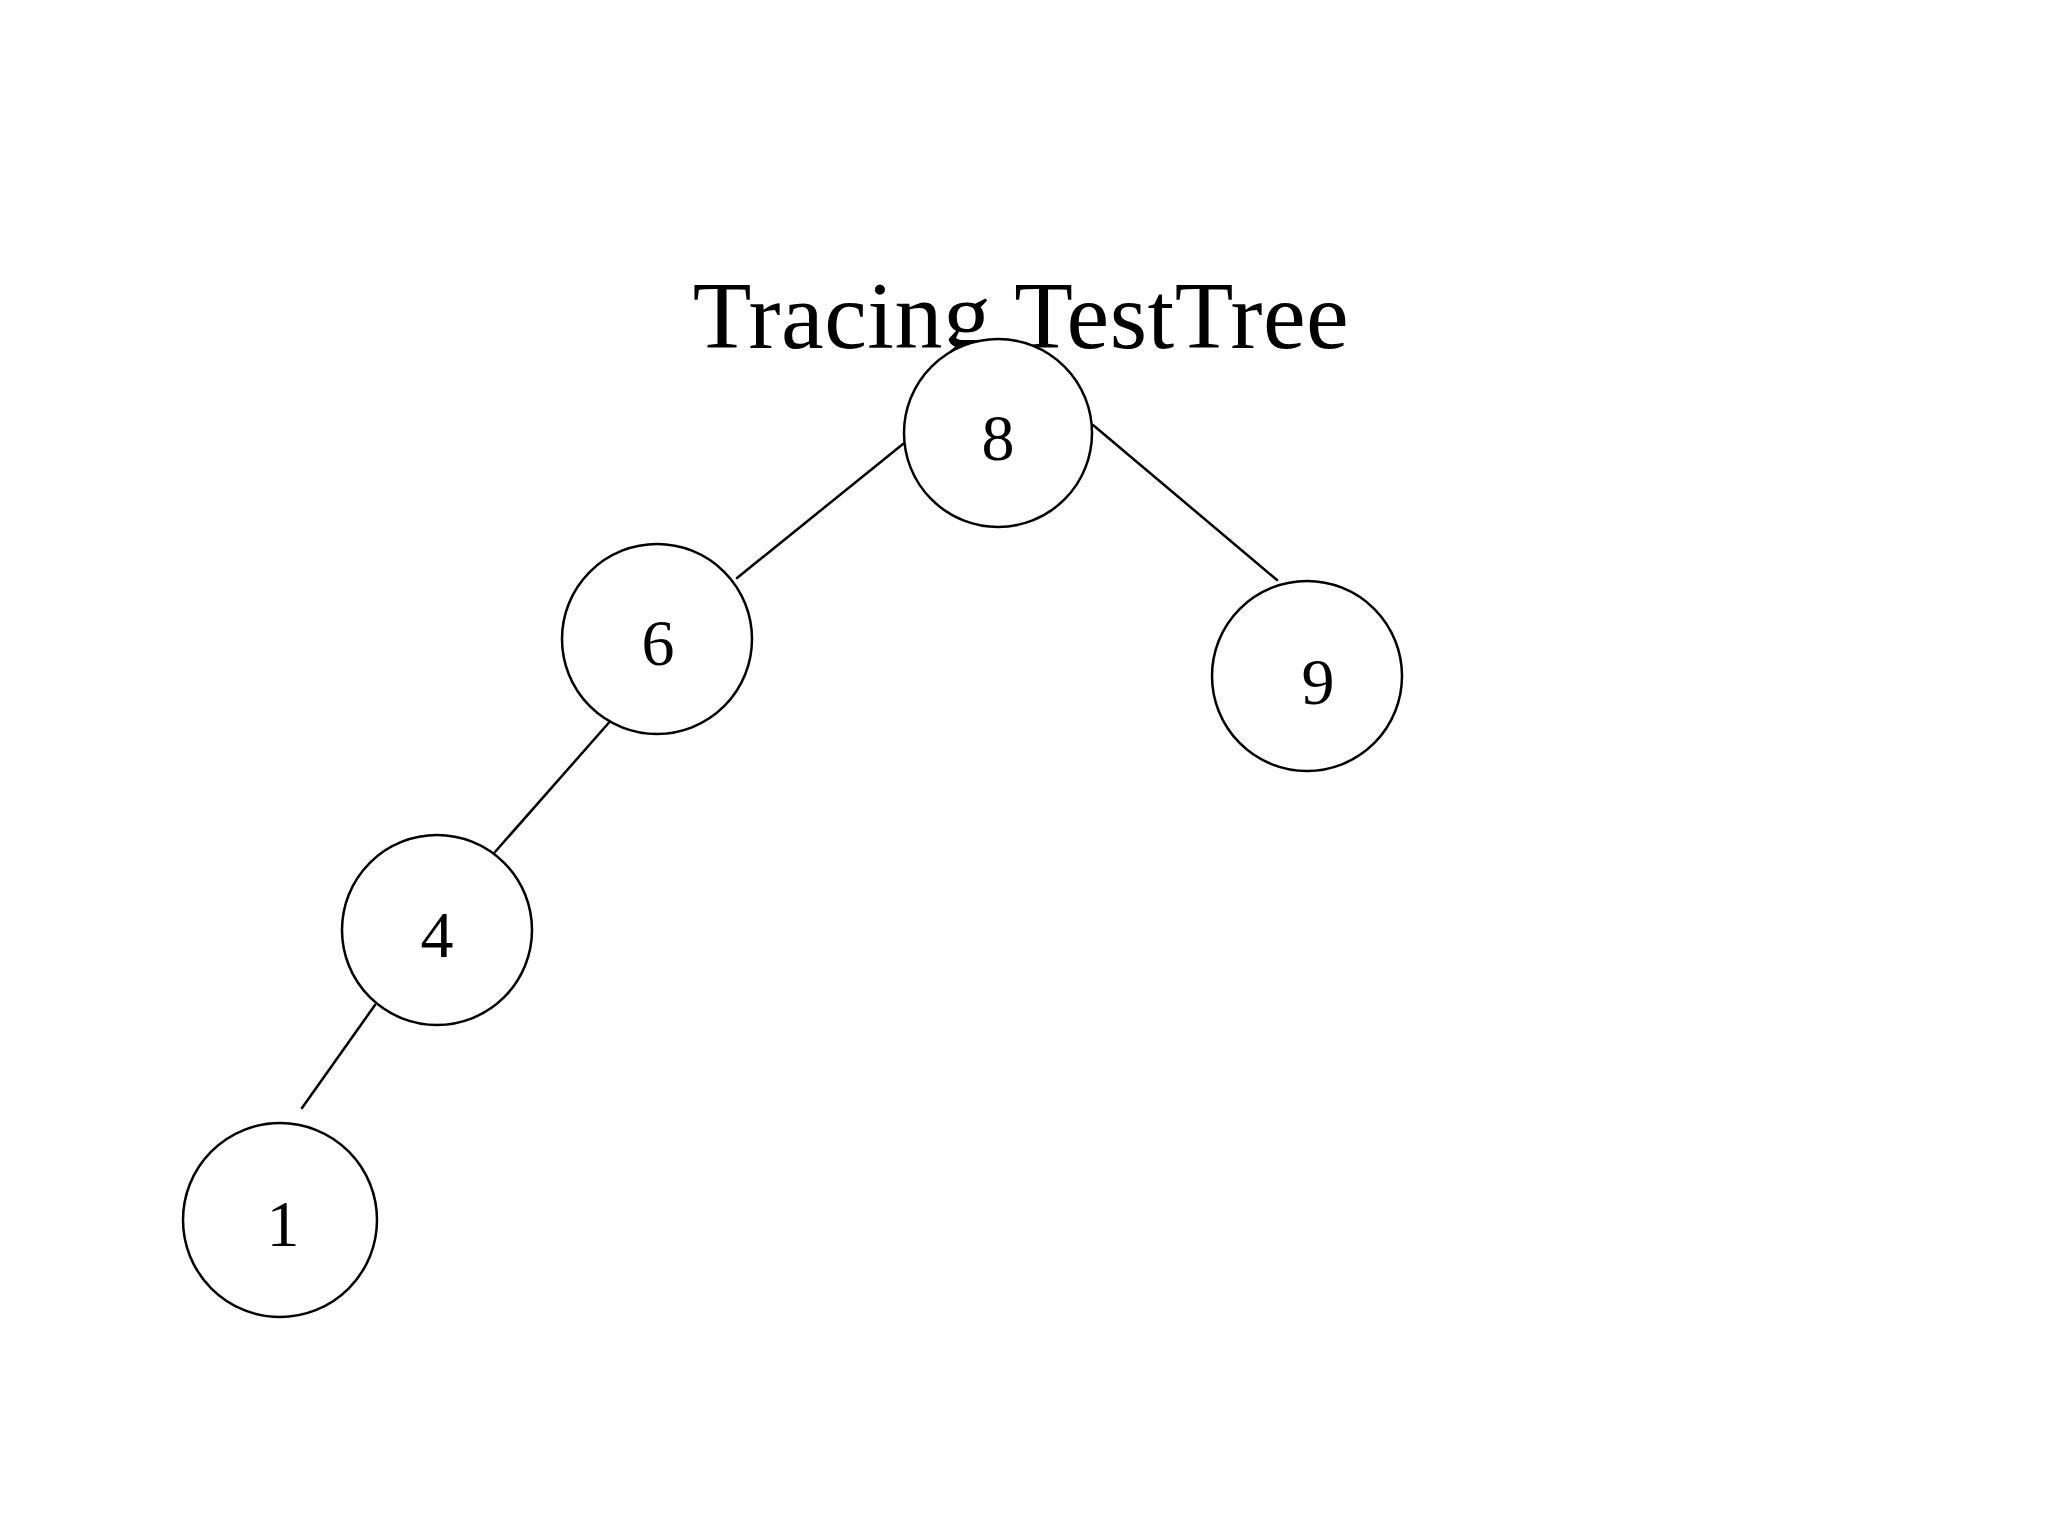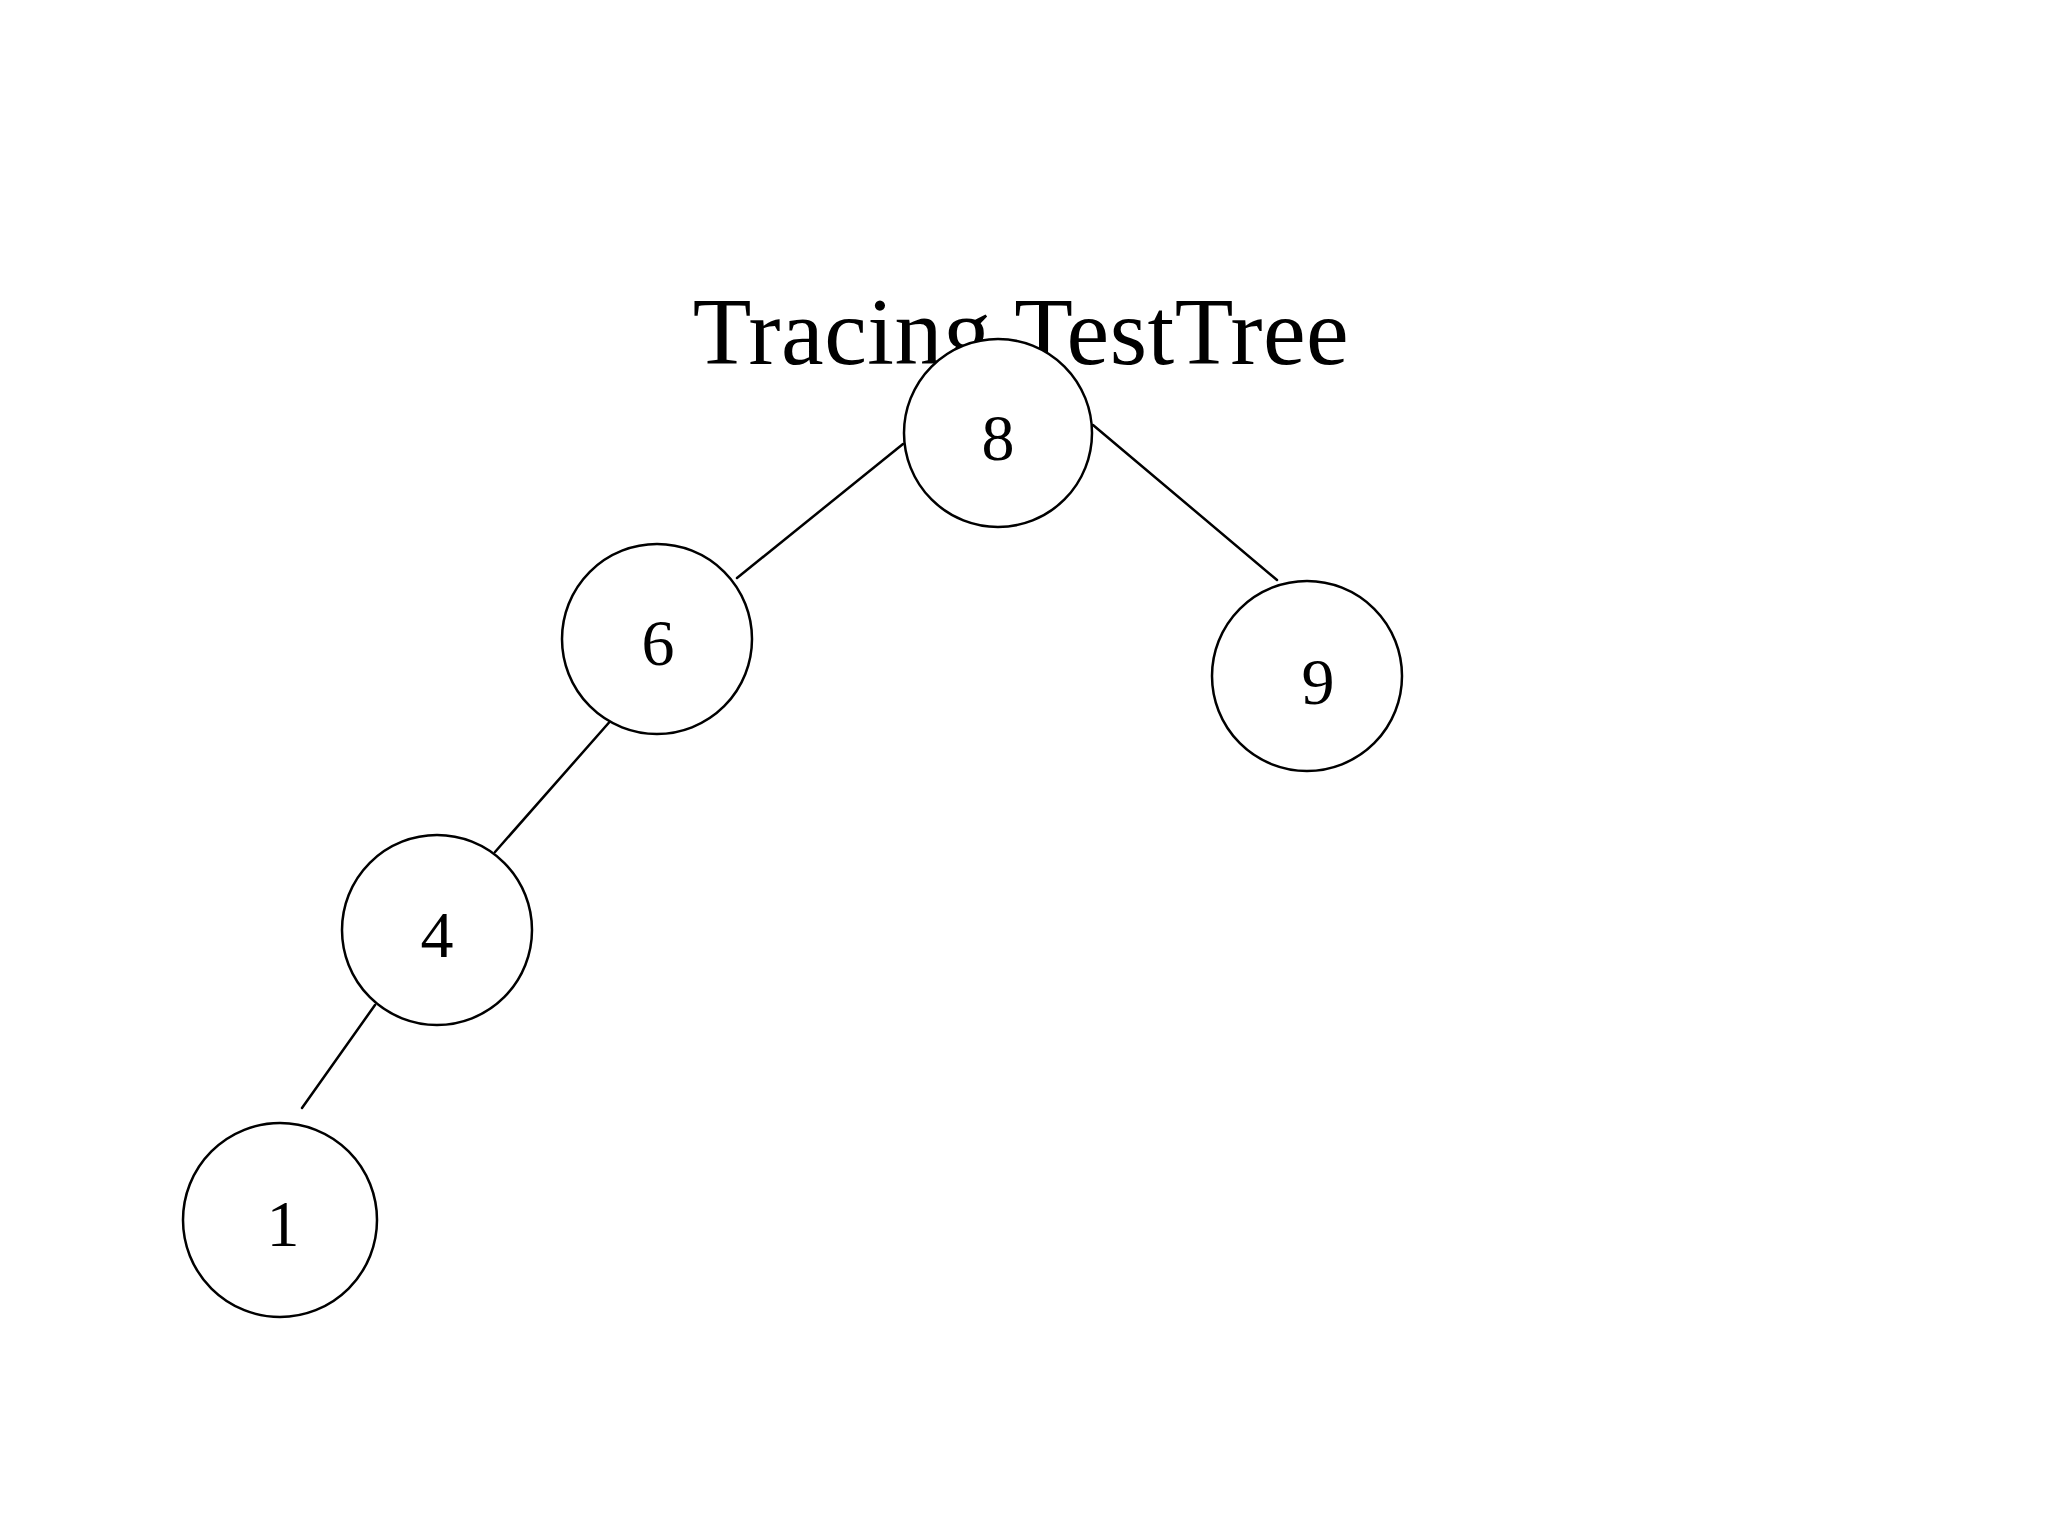--- a/index.html
+++ b/index.html
@@ -24,21 +24,21 @@
   #diagram-svg {
     position: absolute;
     left: 0;
     top: 0;
     width: 2048px;
     height: 1536px;
   }
   .diagram-title {
     position: absolute;
     left: 0;
-    top: 220px;
+    top: 204px;
     width: 2048px;
     text-align: center;
     font-family: "Liberation Serif", "DejaVu Serif", serif;
     font-size: 96px;
     font-weight: normal;
     letter-spacing: 0.5px;
     line-height: 1;
     color: #000000;
     white-space: nowrap;
   }

